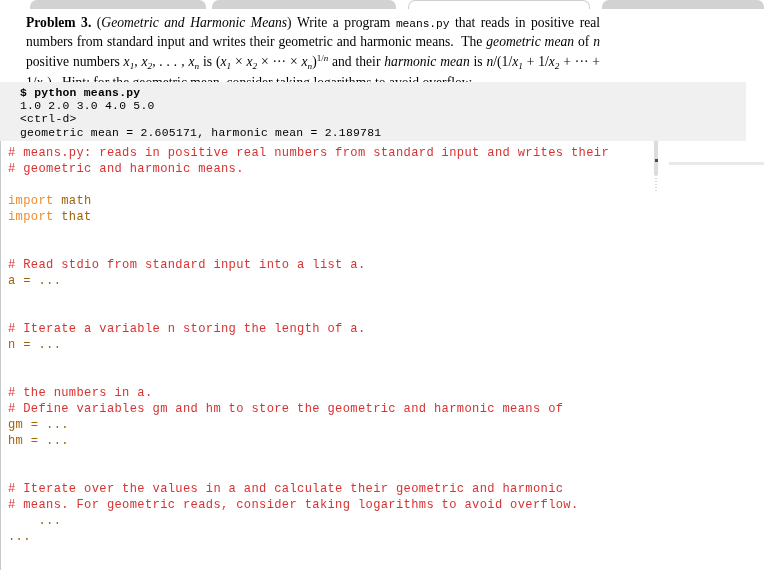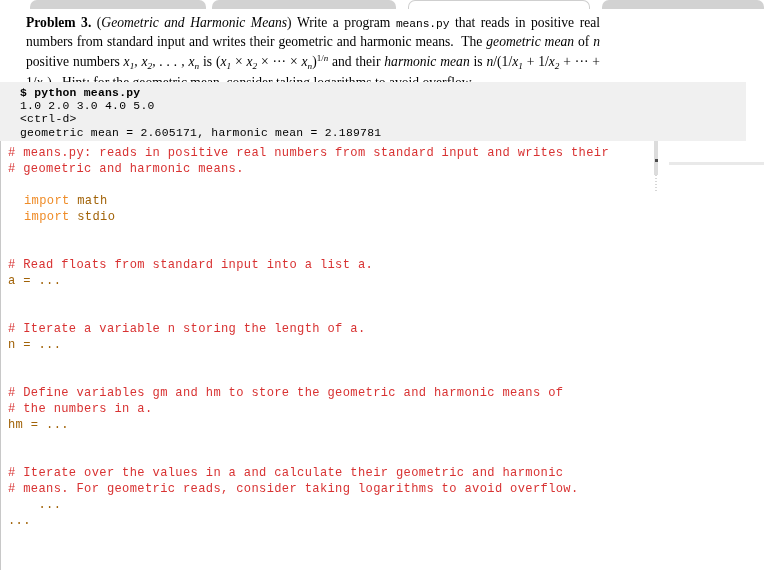--- a/index.html
+++ b/index.html
@@ -113,21 +113,21 @@
   .code-line {
     font-family: "Liberation Mono", monospace;
     font-size: 12.1px;
     line-height: 16.0px;
     white-space: pre;
     letter-spacing: 0.35px;
     min-height: 16px;
     color: #000000;
   }
   .cm { color: #d83232; }
-  .kw { color: #ef8b26; margin-left: 16px; }
+  .kw { color: #ef8b26; }
   .pl { color: #a16207; }
 
   
   #guide-vert {
     position: absolute;
     left: 654px;
     top: 141px;
     width: 4px;
     height: 34px;
     background: #dcdcdc;
@@ -180,33 +180,34 @@
     <div class="line">1.0 2.0 3.0 4.0 5.0</div>
     <div class="line">&lt;ctrl-d&gt;</div>
     <div class="line">geometric mean = 2.605171, harmonic mean = 2.189781</div>
   </div>
 
 <div id="editor">
     <div class="code-line"><span class="cm"># means.py: reads in positive real numbers from standard input and writes their</span></div>
     <div class="code-line"><span class="cm"># geometric and harmonic means.</span></div>
     <div class="code-line">&nbsp;</div>
     <div class="code-line"><span class="kw">import</span><span class="pl"> math</span></div>
-    <div class="code-line"><span class="kw">import</span><span class="pl"> stdio</span></div>
-    <div class="code-line">&nbsp;</div>
-    <div class="code-line">&nbsp;</div>
-    <div class="code-line"><span class="cm"># Read floats from standard input into a list a.</span></div>
+    <div class="code-line"><span class="kw">import</span><span class="pl"> that</span></div>
+    <div class="code-line">&nbsp;</div>
+    <div class="code-line">&nbsp;</div>
+    <div class="code-line"><span class="cm"># Read stdio from standard input into a list a.</span></div>
     <div class="code-line"><span class="pl">a = ...</span></div>
     <div class="code-line">&nbsp;</div>
     <div class="code-line">&nbsp;</div>
     <div class="code-line"><span class="cm"># Iterate a variable n storing the length of a.</span></div>
     <div class="code-line"><span class="pl">n = ...</span></div>
     <div class="code-line">&nbsp;</div>
     <div class="code-line">&nbsp;</div>
+    <div class="code-line"><span class="cm"># the numbers in a.</span></div>
     <div class="code-line"><span class="cm"># Define variables gm and hm to store the geometric and harmonic means of</span></div>
-    <div class="code-line"><span class="cm"># the numbers in a.</span></div>
+    <div class="code-line"><span class="pl">gm = ...</span></div>
     <div class="code-line"><span class="pl">hm = ...</span></div>
     <div class="code-line">&nbsp;</div>
     <div class="code-line">&nbsp;</div>
     <div class="code-line"><span class="cm"># Iterate over the values in a and calculate their geometric and harmonic</span></div>
     <div class="code-line"><span class="cm"># means. For geometric reads, consider taking logarithms to avoid overflow.</span></div>
     <div class="code-line"><span class="pl">    ...</span></div>
     <div class="code-line"><span class="pl">...</span></div>
     <div class="code-line">&nbsp;</div>
   </div>
 <div id="guide-vert"></div>

